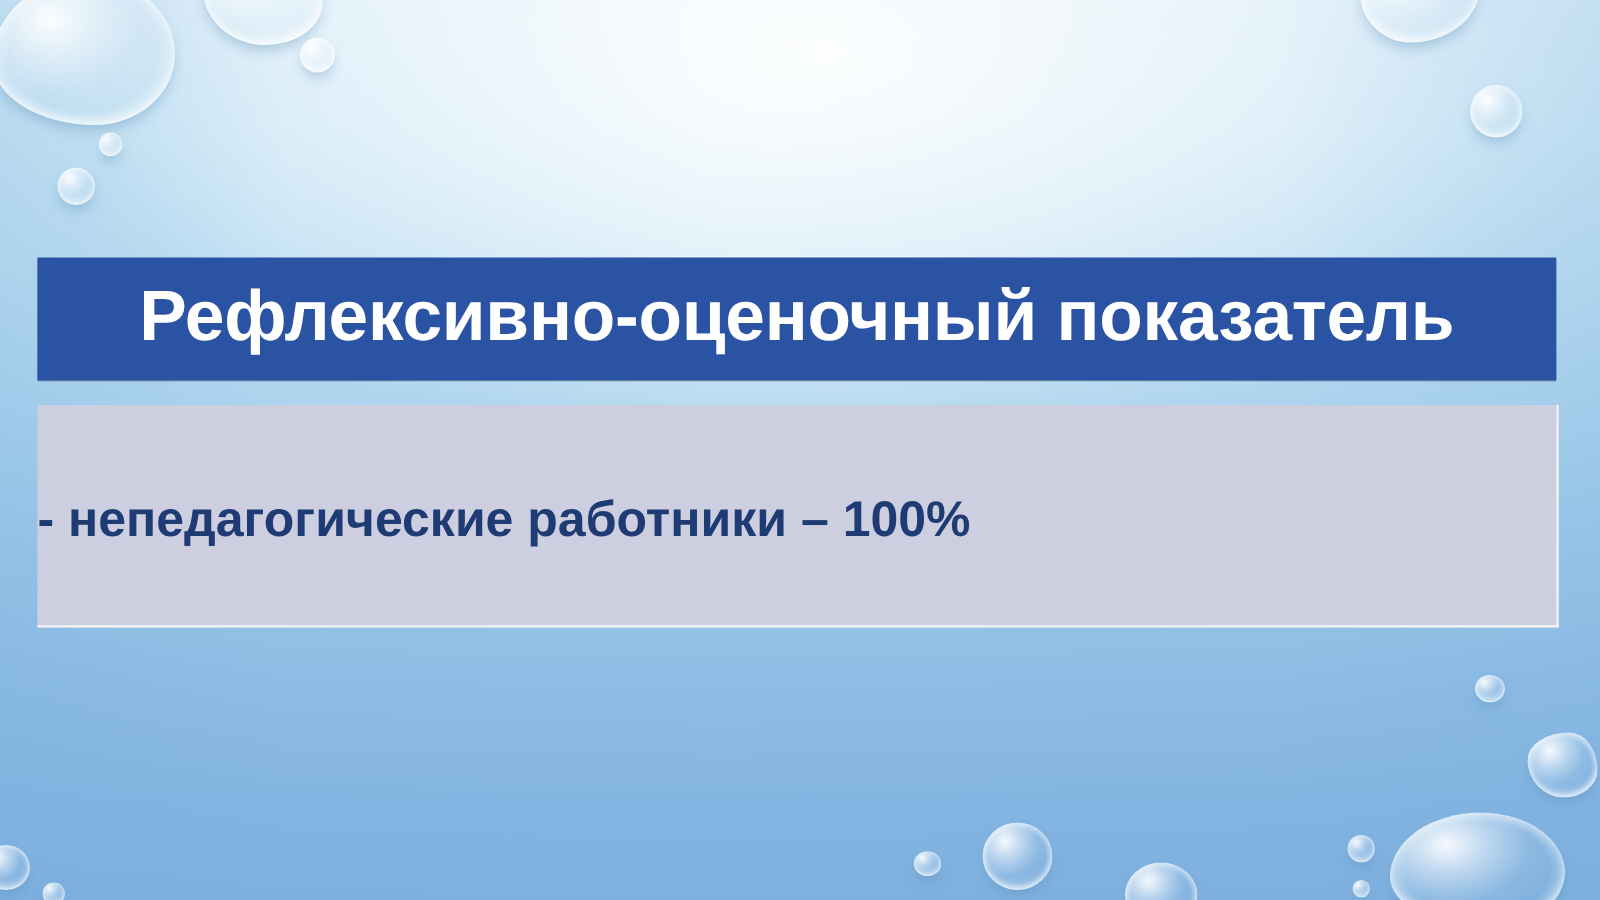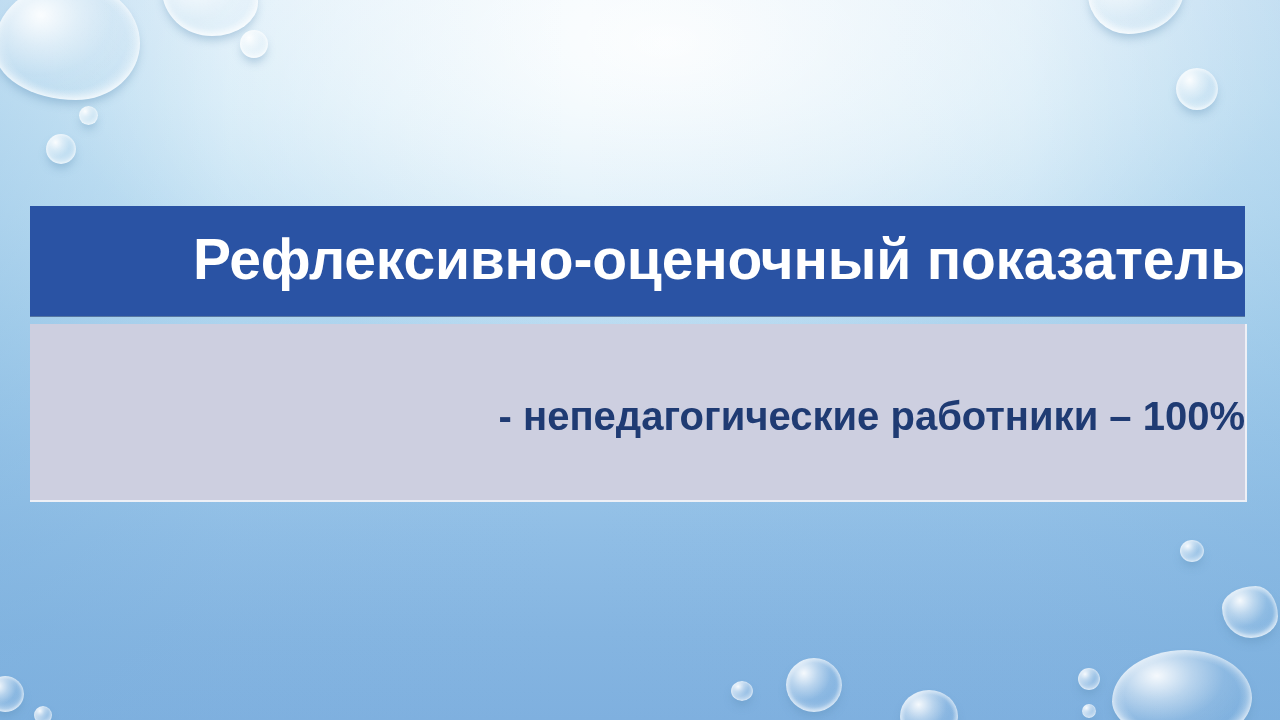--- a/index.html
+++ b/index.html
@@ -84,26 +84,26 @@
   .drop.blobA { border-radius: 52% 48% 44% 56% / 56% 52% 48% 44%; }
   .drop.blobB { border-radius: 60% 40% 48% 52% / 42% 58% 42% 58%; }
   .drop.blobC { border-radius: 46% 54% 58% 42% / 50% 44% 56% 50%; }
 
   
   .title-band {
     position: absolute;
     left: 30px;
     top: 206px;
     width: 1215px;
-    height: 110px;
+    height: 98px;
     background: #2a53a4;
     z-index: 5;
     display: flex;
     align-items: center;
-    justify-content: flex-end;
+    justify-content: center;
     box-shadow: 0 1px 0 0 rgba(20,45,100,0.55);
   }
   .title-text {
     color: #ffffff;
     font-family: "Liberation Sans", sans-serif;
     font-weight: bold;
     font-size: 57px;
     line-height: 1;
     letter-spacing: -0.2px;
     white-space: nowrap;
@@ -117,21 +117,21 @@
     left: 30px;
     top: 324px;
     width: 1215px;
     height: 176px;
     background: #cdcfe0;
     border-bottom: 2px solid #eef0f6;
     border-right: 2px solid #eef0f6;
     z-index: 5;
     display: flex;
     align-items: center;
-    justify-content: flex-end;
+    justify-content: flex-start;
   }
   .body-text {
     color: #1f3b73;
     font-family: "Liberation Sans", sans-serif;
     font-weight: bold;
     font-size: 40px;
     line-height: 1.15;
     white-space: nowrap;
     text-align: center;
     transform: translateY(4px);

